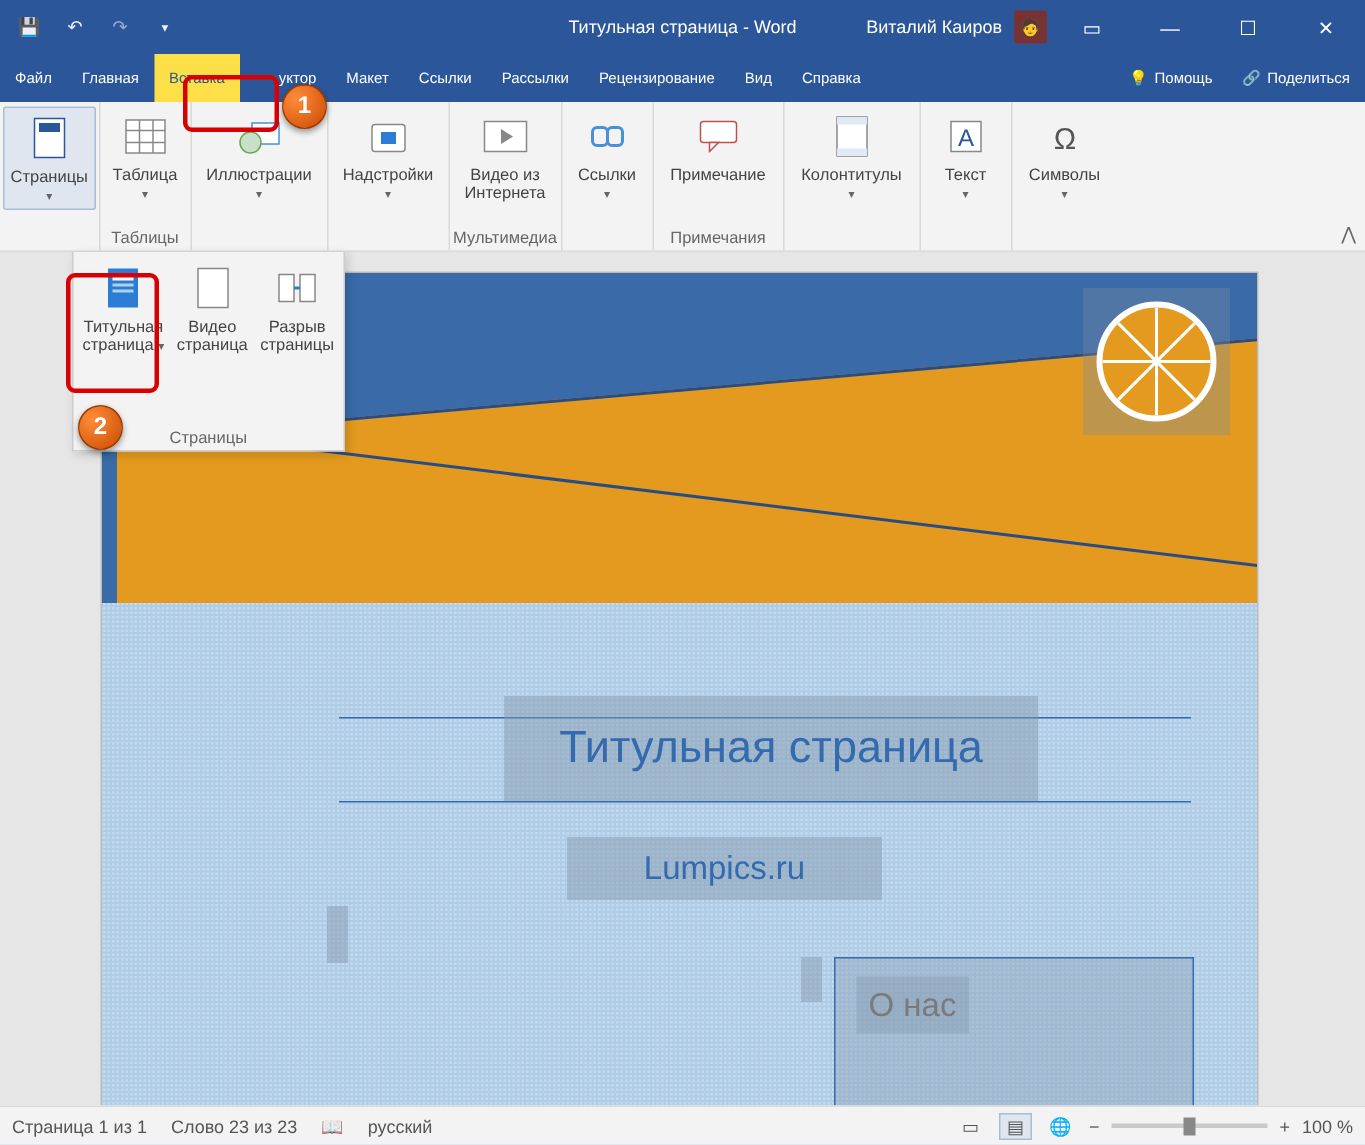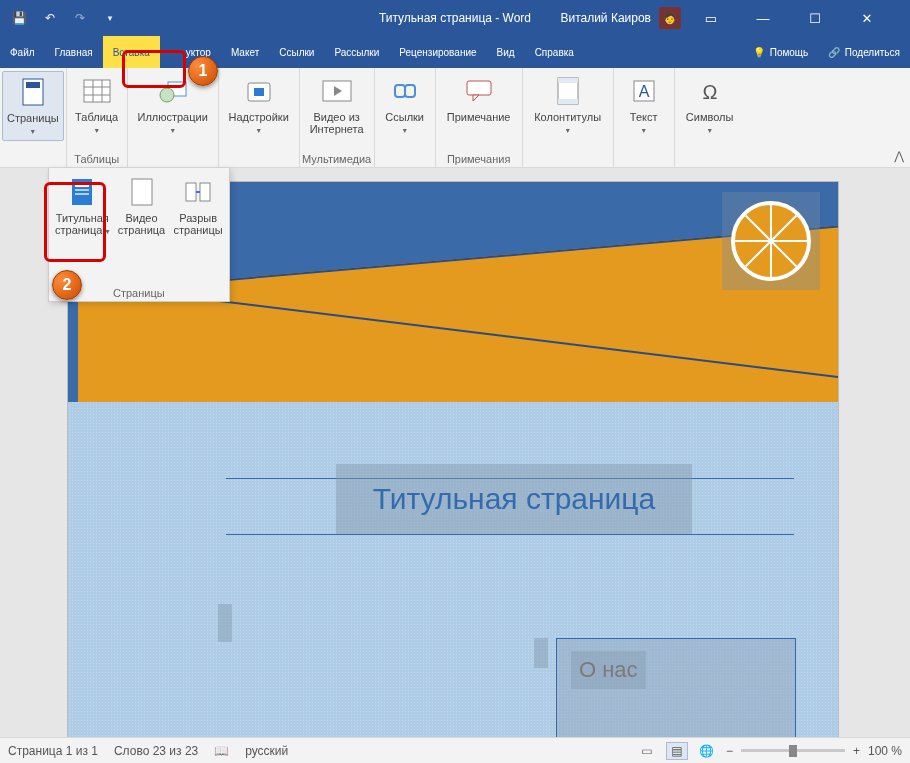--- a/index.html
+++ b/index.html
@@ -3,21 +3,21 @@
 <meta charset="utf-8">
 <style>
 * { margin: 0; padding: 0; box-sizing: border-box; font-family: "Segoe UI", Arial, sans-serif; }
 body { width: 910px; height: 763px; background: #fff; overflow: hidden; position: relative; }
 
 
 .titlebar { height: 36px; background: #2b579a; display: flex; align-items: center; color: #fff; font-size: 12px; position: relative; }
 .titlebar .qat { display: flex; align-items: center; gap: 10px; padding-left: 10px; }
 .titlebar .qat span { opacity: .9; }
 .titlebar .title { position: absolute; left: 50%; transform: translateX(-50%); }
-.titlebar .right { margin-left: auto; display: flex; align-items: center; gap: 8px; padding-right: 21px; }
+.titlebar .right { margin-left: auto; display: flex; align-items: center; gap: 8px; padding-right: 4px; }
 .avatar { width: 22px; height: 22px; background: #773333; border-radius: 2px; display: inline-flex; align-items: center; justify-content: center; font-size: 11px; }
 .winbtn { width: 44px; height: 36px; display: inline-flex; align-items: center; justify-content: center; font-size: 13px; }
 .sysicon { width: 20px; text-align: center; }
 
 
 .tabsrow { height: 32px; background: #2b579a; display: flex; align-items: stretch; color: #fff; font-size: 10px; }
 .tab { padding: 0 10px; display: flex; align-items: center; cursor: pointer; }
 .tab.on { background: #fde047; color: #2b579a; text-align: center; }
 .tabsrow .spacer { flex: 1; }
 .tabsrow .helpbtn { padding: 0 10px; display: flex; align-items: center; gap: 4px; }
@@ -278,20 +278,21 @@
     <div class="orange">
         <div class="inner">
           <div class="diag1"></div>
           <div class="diag2"></div>
         </div>
       </div>
     <div class="mask"></div>
     <div class="hlines"></div>
       <div class="hlines hline2"></div>
     <div class="titlebox">Титульная страница</div>
+    <div class="subbox">Lumpics.ru</div>
     <div class="smbar1"></div>
     <div class="smbar2"></div>
     <div class="onas"><span class="inner">О нас</span></div>
   </div>
 </div>
 
 <div class="flyout">
   <div class="row">
     <div class="rbtn">
       <div class="icon">

